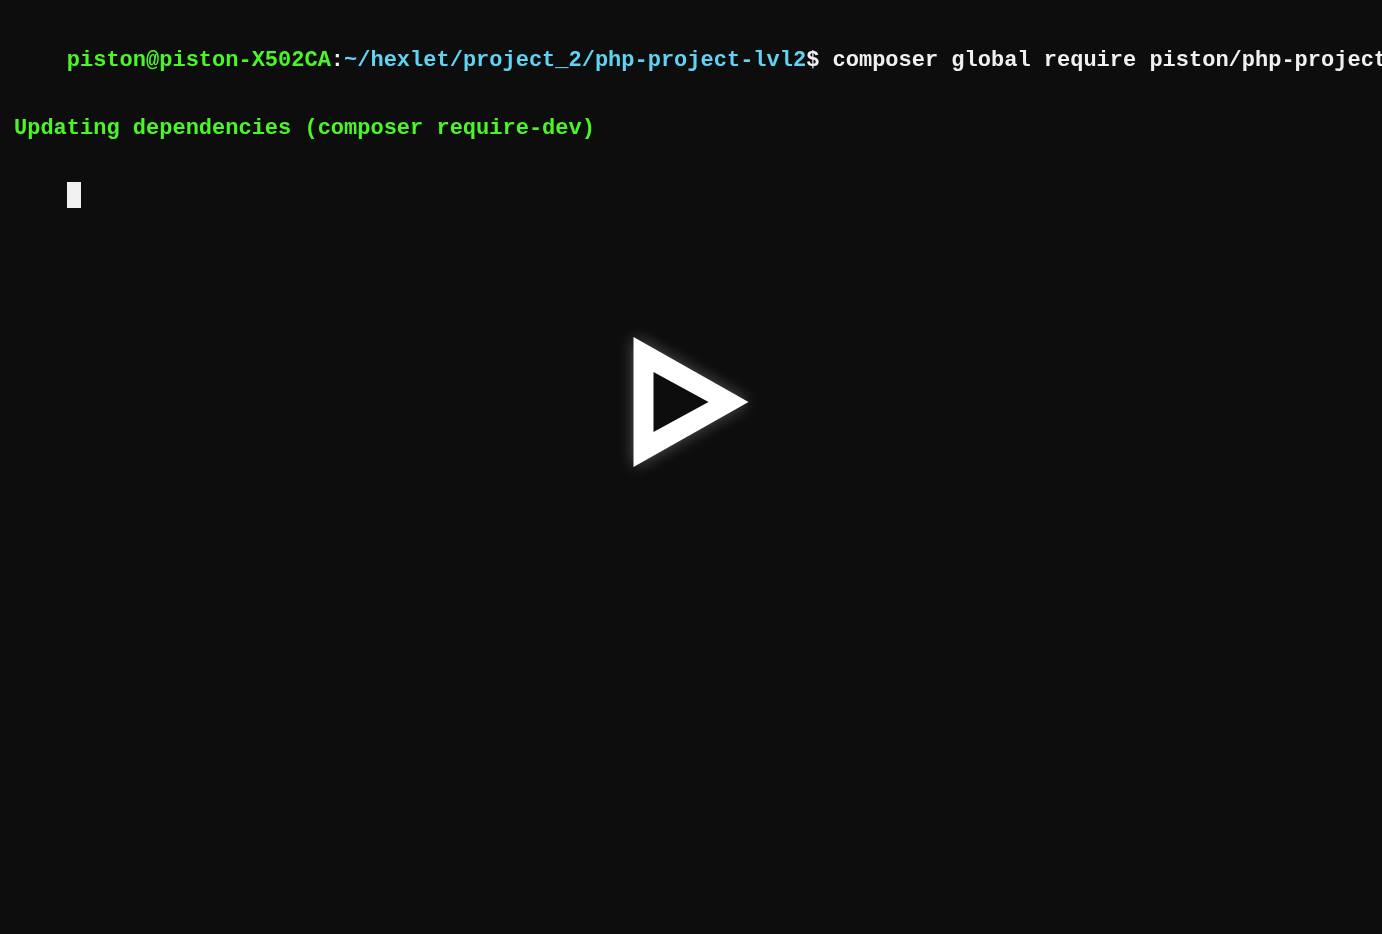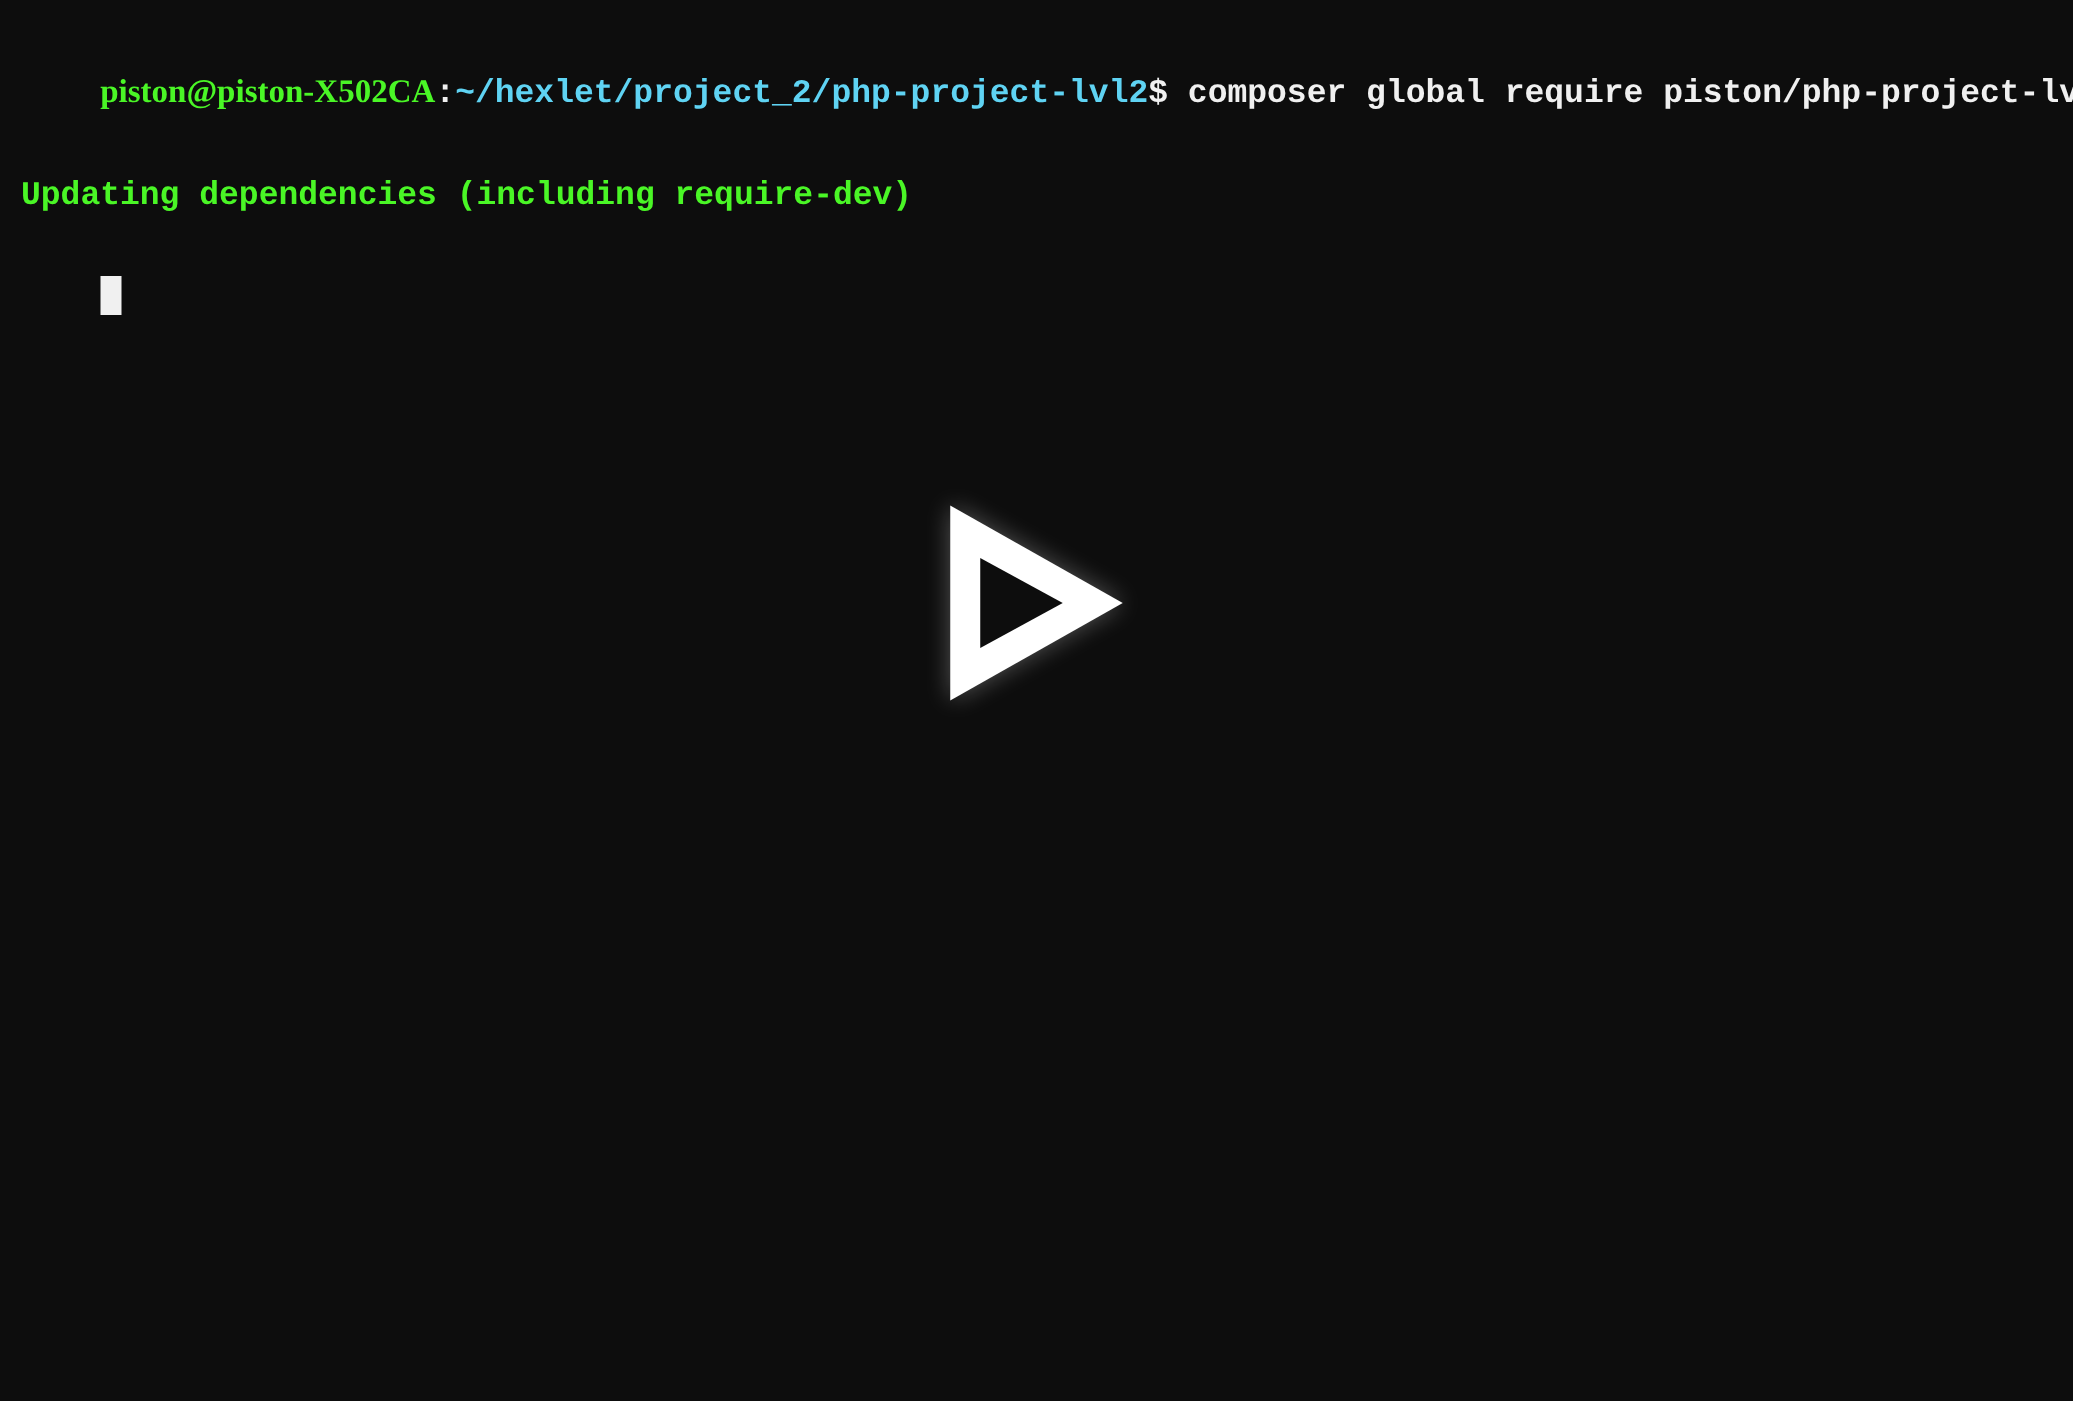--- a/index.html
+++ b/index.html
@@ -27,21 +27,20 @@
 
     .terminal-line {
       font-size: 22px;
       line-height: 1.55;
       white-space: pre;
       font-weight: bold;
     }
 
     .prompt-user {
       color: #4af626;
-      font-family: Liberation Serif, serif;
     }
 
     .prompt-path {
       color: #5fd3f3;
       margin-top: 45px;
     }
 
     .prompt-dollar {
       color: #f0f0f0;
     }
@@ -98,21 +97,21 @@
   </style>
 </head>
 <body>
 
 <div class="terminal">
 
   <div class="terminal-line">
     <span class="prompt-user">piston@piston-X502CA</span><span class="prompt-dollar">:</span><span class="prompt-path">~/hexlet/project_2/php-project-lvl2</span><span class="prompt-dollar">$</span><span class="cmd-text"> composer global require piston/php-project-lvl2:dev-master</span>
   </div>
 
-  <div class="terminal-line output-green">Updating dependencies (including require-dev)</div>
+  <div class="terminal-line output-green">Updating dependencies (composer require-dev)</div>
 
   <div class="terminal-line">
     <span class="cursor-block"></span>
   </div>
 
   <div class="play-button-container">
     <div class="play-icon"></div>
   </div>
 
 </div>

